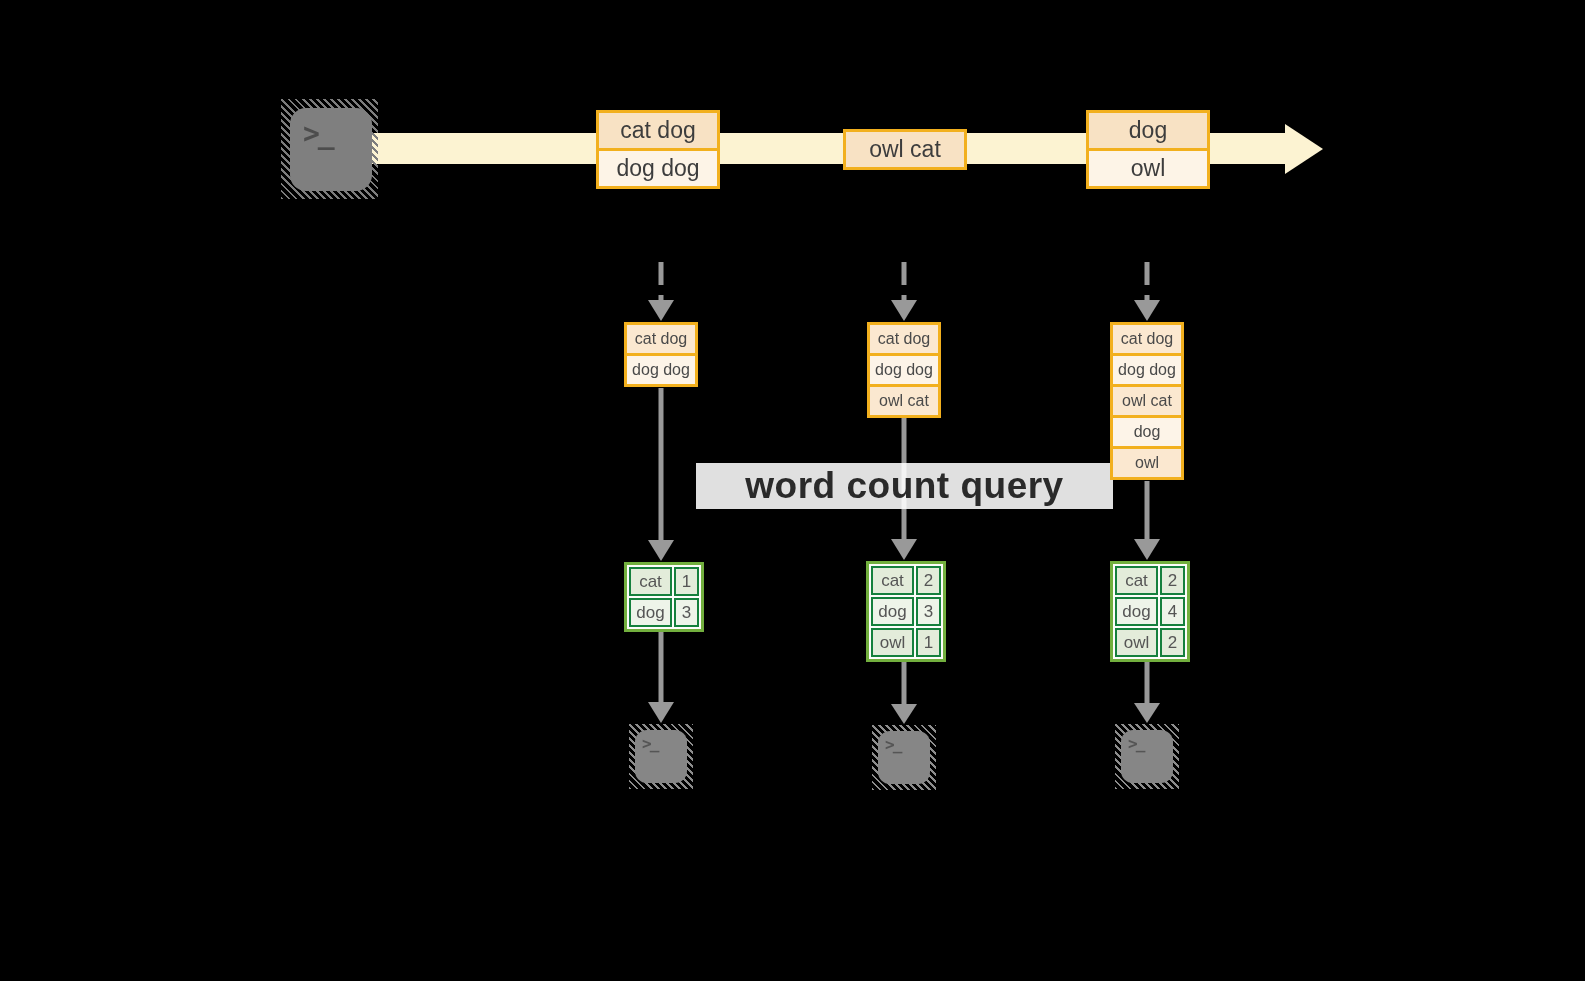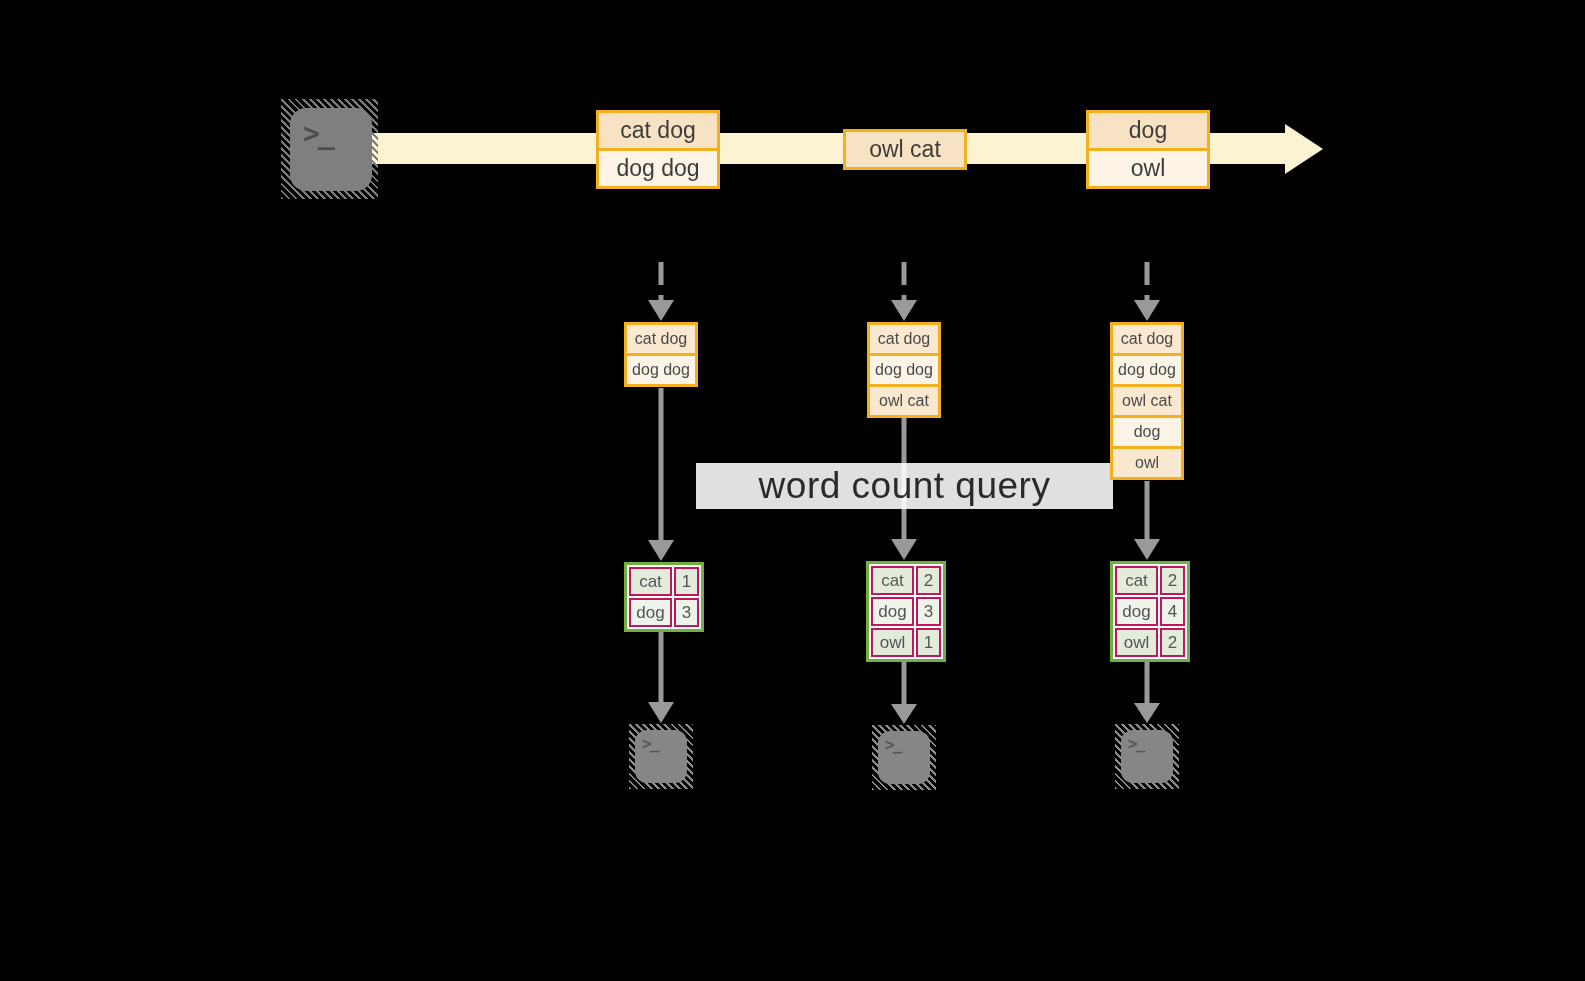--- a/index.html
+++ b/index.html
@@ -46,26 +46,26 @@
   .scell{width:68px;height:28px;display:flex;align-items:center;justify-content:center;
     font-size:16px;color:#4a4a4a;white-space:nowrap;}
   .scell + .scell{border-top:3px solid #f2b01e;}
   .scell.dark{background:#fbe8d0;}
   .scell.light{background:#fdf4e8;}
   .stack1{left:624px;top:322px;} .stack2{left:867px;top:322px;} .stack3{left:1110px;top:322px;}
 
   
   .query-band{position:absolute;left:696px;top:463px;width:417px;height:46px;z-index:2;
     background:rgba(255,255,255,0.88);display:flex;align-items:center;justify-content:center;}
-  .query-band .label{font-size:37px;color:#2a2a2a;letter-spacing:0.5px;}
+  .query-band .label{font-size:37px;color:#2a2a2a;letter-spacing:0.5px;font-weight:bold;}
 
   
   .ctable{position:absolute;z-index:3;border:3px solid #72af3e;background:#fdfdfb;
     padding:2px;display:grid;grid-template-columns:43px 25px;gap:2px;}
-  .ccell{border:2px solid #be185d;display:flex;align-items:center;justify-content:center;
+  .ccell{border:2px solid #15803d;display:flex;align-items:center;justify-content:center;
     height:25px;font-size:17px;color:#555;}
   .row-a{background:#e3ecda;} .row-b{background:#eef4e9;}
   .ctable1{left:624px;top:562px;} .ctable2{left:866px;top:561px;} .ctable3{left:1110px;top:561px;}
 </style>
 </head>
 <body>
 
 <div class="stage">
 
   <svg class="arrows" width="1585" height="981">

